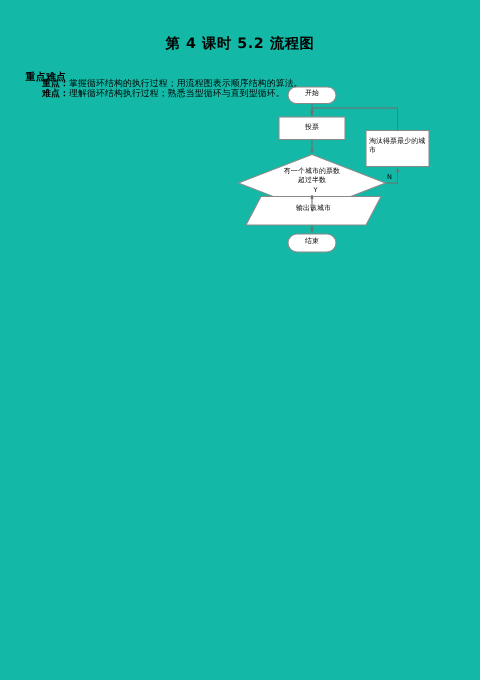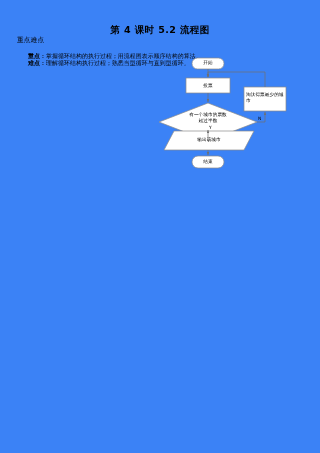--- a/index.html
+++ b/index.html
@@ -12,44 +12,44 @@
     height: 453px;
     position: relative;
     overflow: hidden;
     font-family: "DejaVu Sans", "Liberation Sans", sans-serif;
     color: #000000;
   }
 
   .page {
     position: absolute;
     inset: 0;
-    background: #3b82f6;
+    background: #14b8a6;
   }
 
   
   .doc-title {
     position: absolute;
     top: 24px;
     left: 0;
     width: 320px;
     text-align: center;
     font-size: 9.5px;
     font-weight: bold;
     letter-spacing: 0.4px;
     line-height: 12px;
     white-space: nowrap;
   }
 
   
   .section-heading {
     position: absolute;
-    top: 36px;
+    top: 47px;
     left: 17px;
     font-size: 6.6px;
-    font-weight: normal;
+    font-weight: bold;
     line-height: 8px;
     letter-spacing: 0.2px;
   }
   .body-line {
     position: absolute;
     left: 17px;
     font-size: 5.9px;
     line-height: 7px;
     letter-spacing: 0.1px;
     white-space: nowrap;

